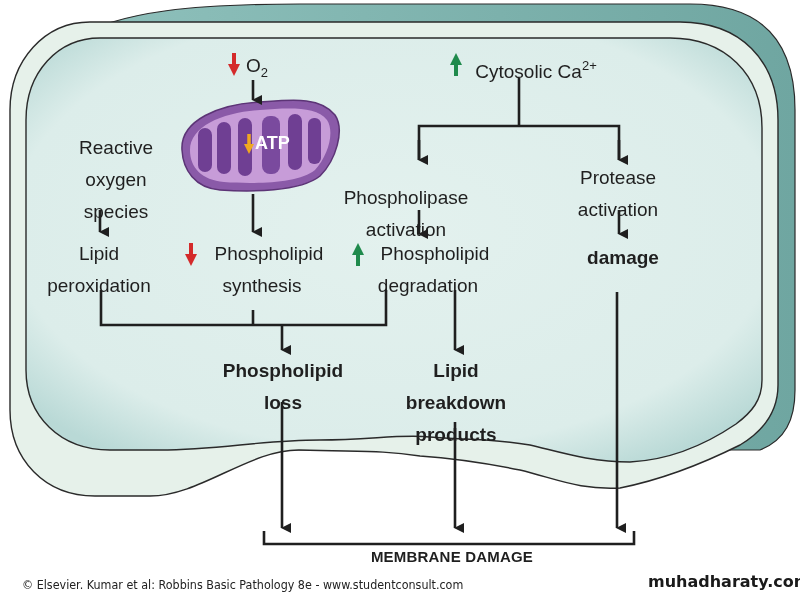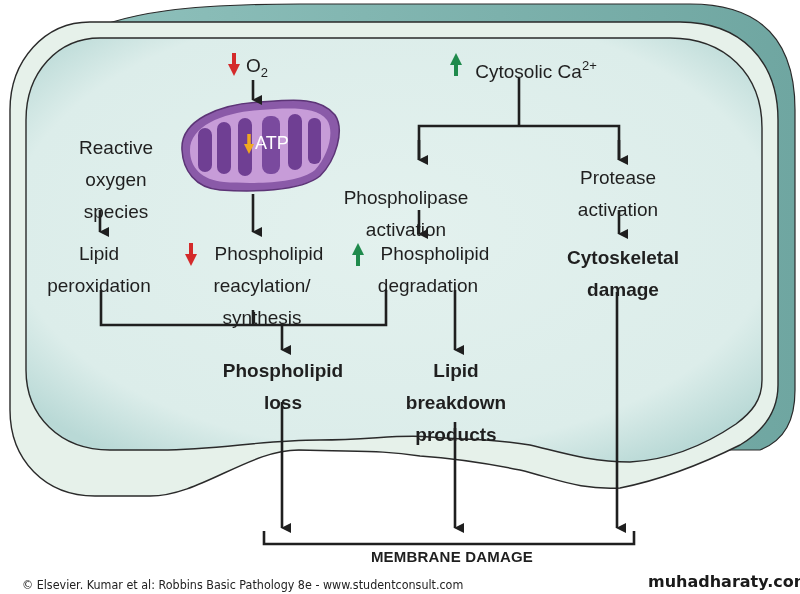--- a/index.html
+++ b/index.html
@@ -10,21 +10,21 @@
          color: #1f1f1f; white-space: nowrap; transform: translateX(-50%); }
   .bold { font-weight: bold; }
   .sup { font-size: 13px; vertical-align: 8px; }
   .sub { font-size: 13px; vertical-align: -5px; }
   .title { position: absolute; left: 452px; top: 548px; transform: translateX(-50%);
            font-weight: bold; font-size: 15px; letter-spacing: 0.2px; color: #1f1f1f; white-space: nowrap; }
   .credit { position: absolute; left: 22px; top: 578px; font-size: 12px; color: #222;
             font-family: "DejaVu Sans", sans-serif; white-space: nowrap; transform: scaleX(0.93); transform-origin: left; }
   .watermark { position: absolute; left: 648px; top: 572px; font-size: 16px; font-weight: bold;
                color: #1a1a1a; font-family: "DejaVu Sans", sans-serif; white-space: nowrap; }
-  .atp { position: absolute; left: 255px; top: 133px; font-size: 18px; font-weight: normal; color: #ffffff; white-space: nowrap; }
+  .atp { position: absolute; left: 255px; top: 133px; font-size: 18px; font-weight: bold; color: #ffffff; white-space: nowrap; }
 </style>
 </head>
 <body>
 
 <svg id="diagram" viewBox="0 0 800 594" xmlns="http://www.w3.org/2000/svg">
   <defs>
     <radialGradient id="cellGrad" cx="50%" cy="45%" r="65%">
       <stop offset="0%" stop-color="#e3f1ee"></stop>
       <stop offset="80%" stop-color="#dcedea"></stop>
       <stop offset="100%" stop-color="#b9d9d6"></stop>
@@ -123,41 +123,39 @@
   <div>species</div>
 </div>
 
 <div class="lbl" style="left:99px; top:238px;">
   <div>Lipid</div>
   <div>peroxidation</div>
 </div>
 
 <div class="lbl" style="left:262px; top:238px;">
   <div style="padding-left:14px;">Phospholipid</div>
-  <div>reacylation/</div>
   <div>synthesis</div>
 </div>
 
 <div class="lbl" style="left:406px; top:162px;margin-top:20px;">
   <div>Phospholipase</div>
   <div>activation</div>
 </div>
 
 <div class="lbl" style="left:428px; top:238px;">
   <div style="padding-left:14px;">Phospholipid</div>
   <div>degradation</div>
 </div>
 
 <div class="lbl" style="left:618px; top:162px;">
   <div>Protease</div>
   <div>activation</div>
 </div>
 
 <div class="lbl bold" style="left:623px; top:242px;">
-  <div>Cytoskeletal</div>
   <div>damage</div>
 </div>
 
 <div class="lbl bold" style="left:283px; top:355px;">
   <div>Phospholipid</div>
   <div>loss</div>
 </div>
 
 <div class="lbl bold" style="left:456px; top:355px;">
   <div>Lipid</div>

